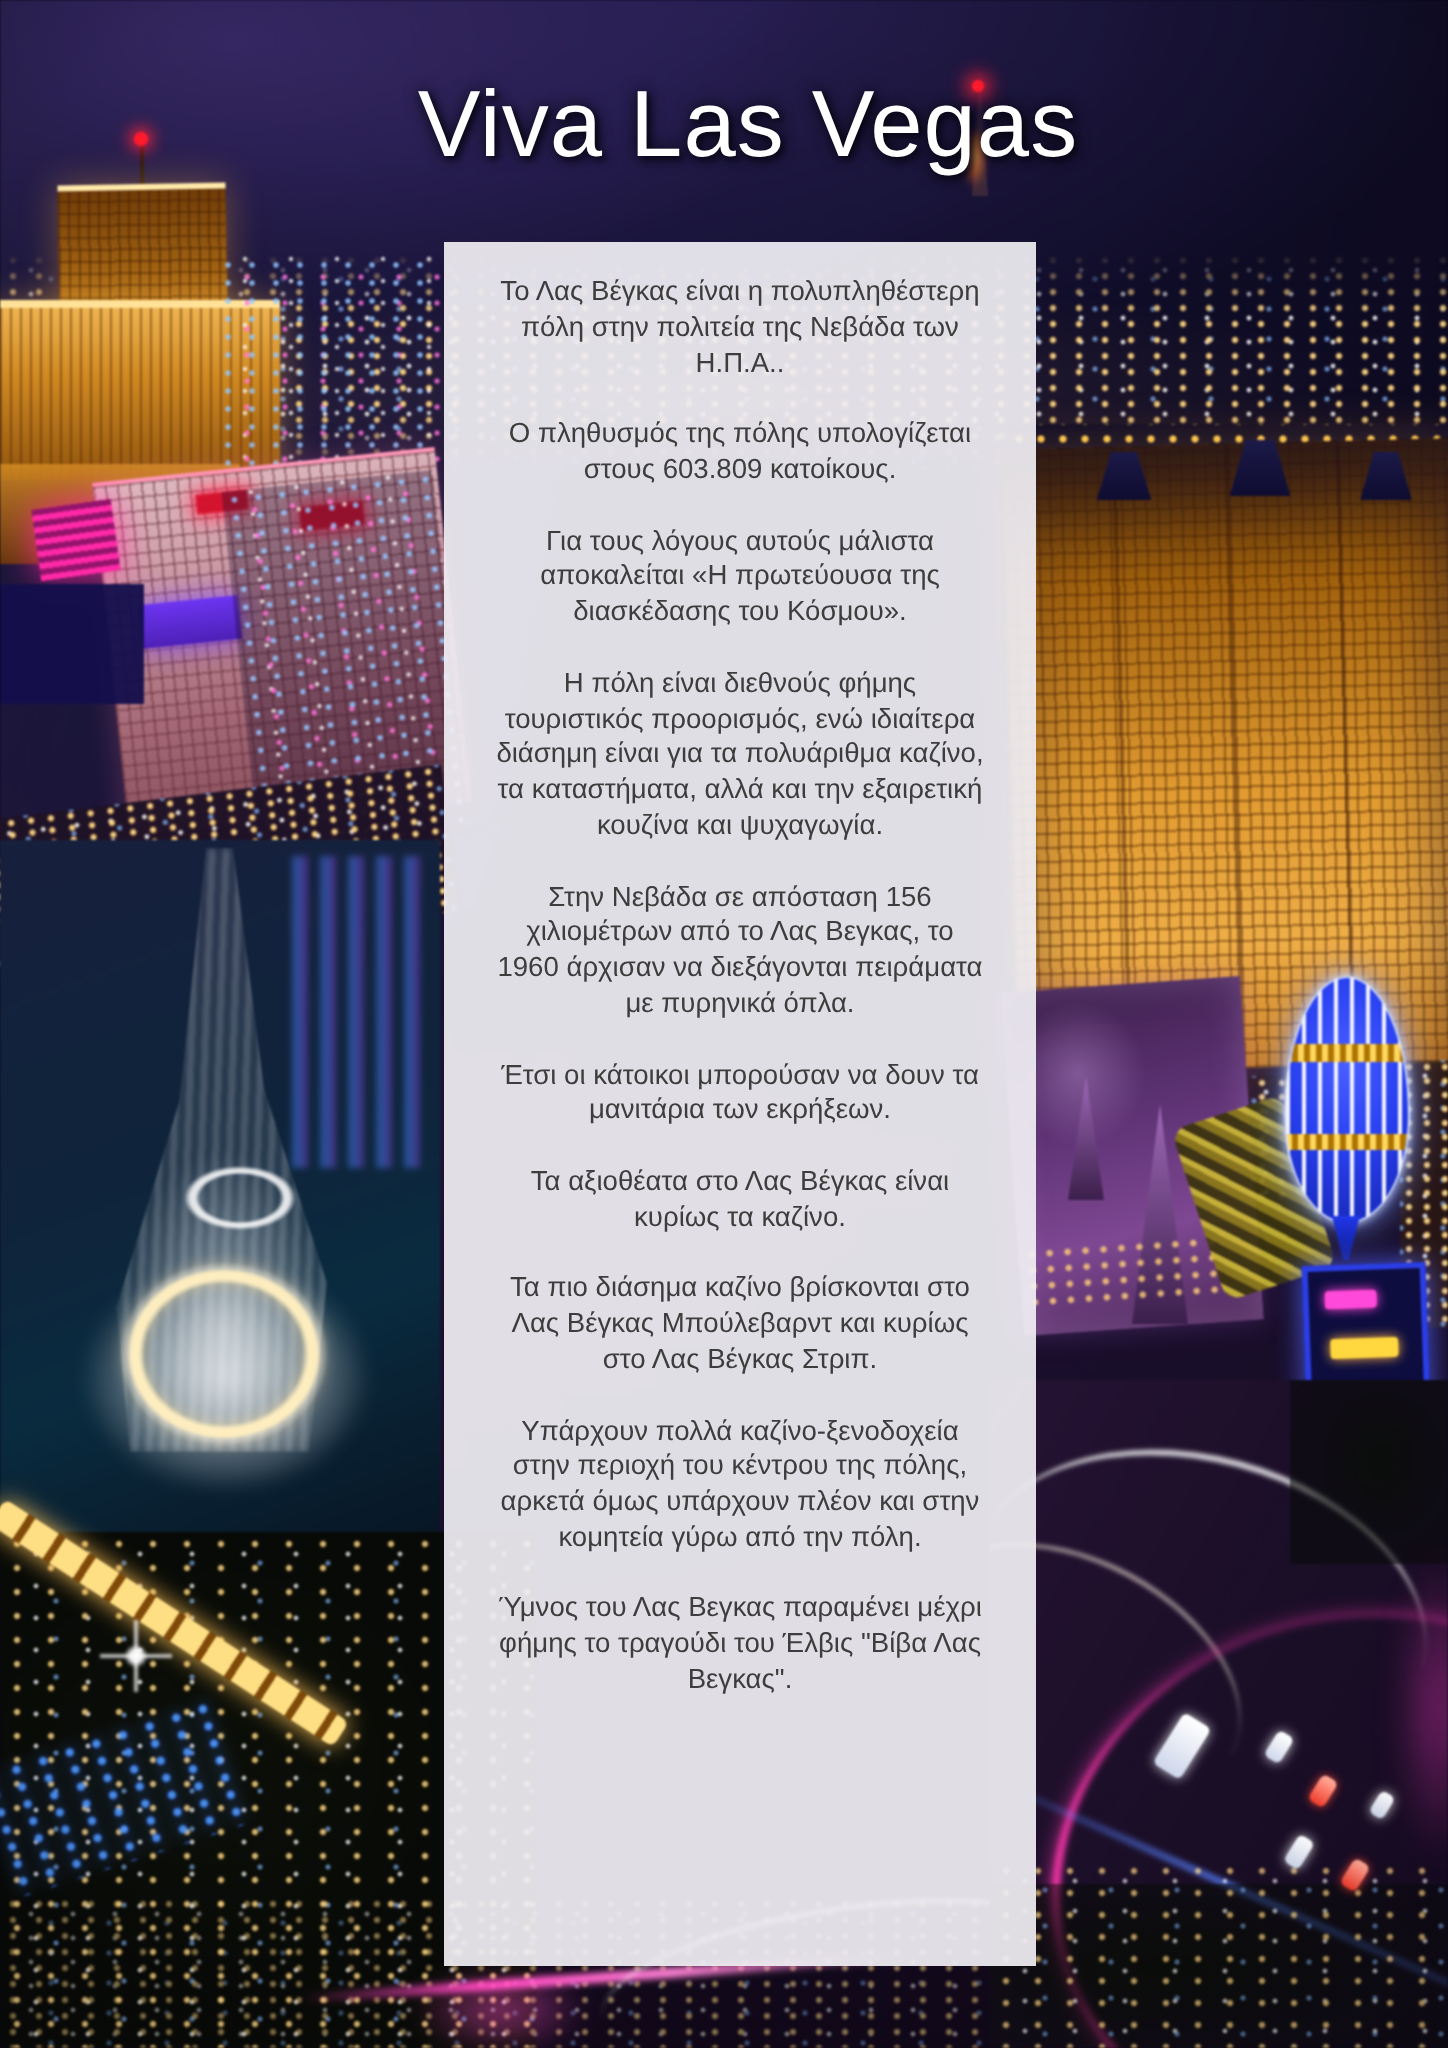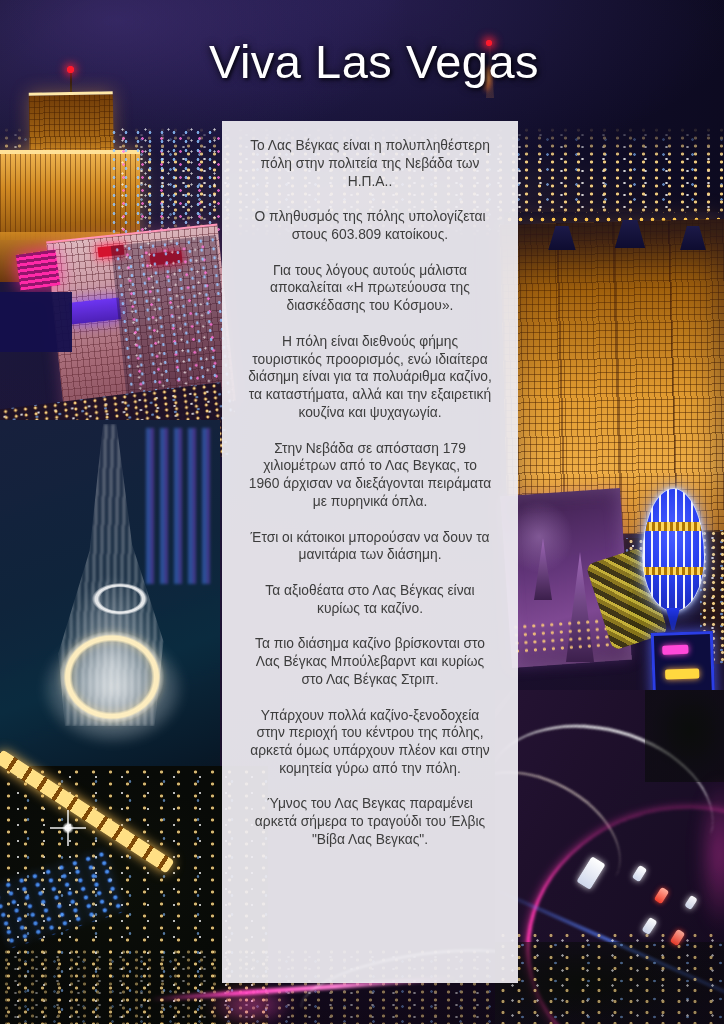--- a/index.html
+++ b/index.html
@@ -320,20 +320,20 @@
 
   <div class="abs" id="vignette"></div>
 
   <div class="abs" id="title">Viva Las Vegas</div>
 
   <div class="abs" id="panel">
     <p>Το Λας Βέγκας είναι η πολυπληθέστερη πόλη στην πολιτεία της Νεβάδα των Η.Π.Α..</p>
     <p>Ο πληθυσμός της πόλης υπολογίζεται στους 603.809 κατοίκους.</p>
     <p>Για τους λόγους αυτούς μάλιστα αποκαλείται «Η πρωτεύουσα της διασκέδασης του Κόσμου».</p>
     <p>Η πόλη είναι διεθνούς φήμης τουριστικός προορισμός, ενώ ιδιαίτερα διάσημη είναι για τα πολυάριθμα καζίνο, τα καταστήματα, αλλά και την εξαιρετική κουζίνα και ψυχαγωγία.</p>
-    <p>Στην Νεβάδα σε απόσταση 179 χιλιομέτρων από το Λας Βεγκας, το 1960 άρχισαν να διεξάγονται πειράματα με πυρηνικά όπλα.</p>
-    <p>Έτσι οι κάτοικοι μπορούσαν να δουν τα μανιτάρια των διάσημη.</p>
+    <p>Στην Νεβάδα σε απόσταση 156 χιλιομέτρων από το Λας Βεγκας, το 1960 άρχισαν να διεξάγονται πειράματα με πυρηνικά όπλα.</p>
+    <p>Έτσι οι κάτοικοι μπορούσαν να δουν τα μανιτάρια των εκρήξεων.</p>
     <p>Τα αξιοθέατα στο Λας Βέγκας είναι κυρίως τα καζίνο.</p>
     <p>Τα πιο διάσημα καζίνο βρίσκονται στο Λας Βέγκας Μπούλεβαρντ και κυρίως στο Λας Βέγκας Στριπ.</p>
     <p>Υπάρχουν πολλά καζίνο-ξενοδοχεία στην περιοχή του κέντρου της πόλης, αρκετά όμως υπάρχουν πλέον και στην κομητεία γύρω από την πόλη.</p>
-    <p>Ύμνος του Λας Βεγκας παραμένει αρκετά σήμερα το τραγούδι του Έλβις "Βίβα Λας Βεγκας".</p>
+    <p>Ύμνος του Λας Βεγκας παραμένει μέχρι φήμης το τραγούδι του Έλβις "Βίβα Λας Βεγκας".</p>
   </div>
 </div>
 
 </body></html>

